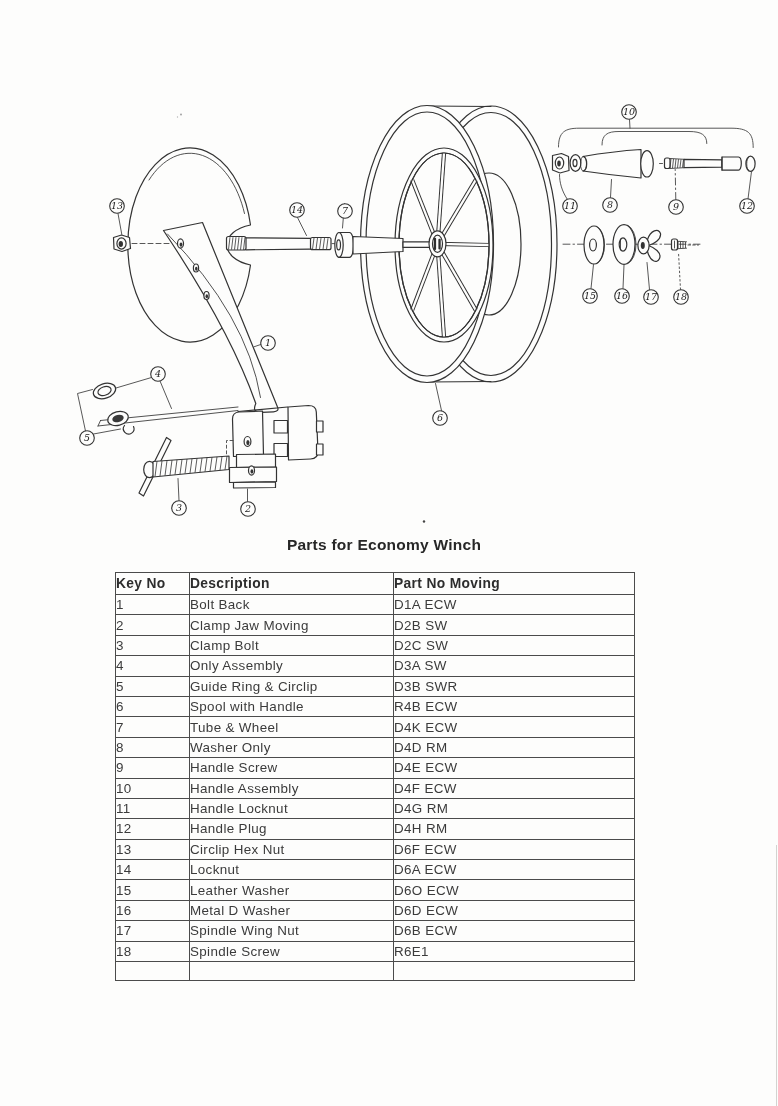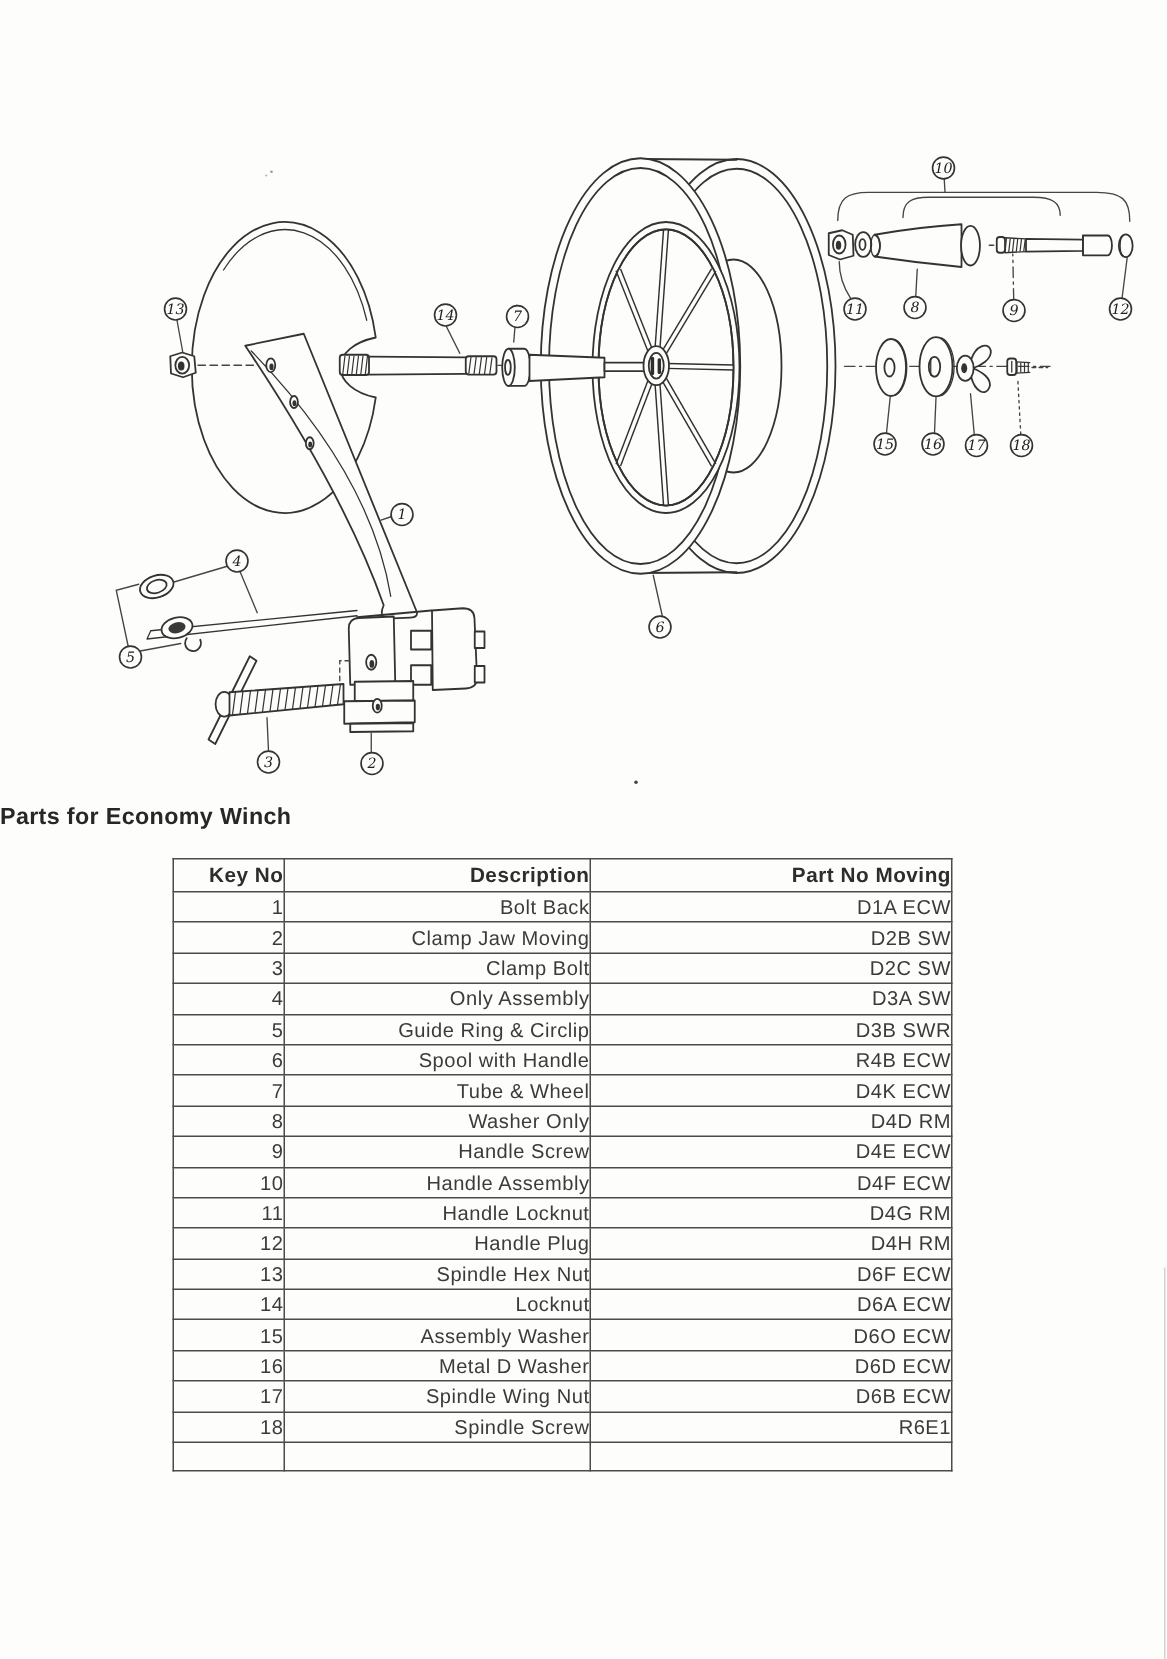--- a/index.html
+++ b/index.html
@@ -3,33 +3,33 @@
 <meta charset="utf-8">
 <style>
   html,body { margin:0; padding:0; background:#d8d8d8; }
   .page {
     position:relative; width:778px; height:1106px; margin:0 auto;
     background:#fdfdfc; overflow:hidden;
     font-family:"Liberation Sans", sans-serif; color:#333;
   }
   .diagram-svg { position:absolute; left:0; top:0; }
   .doc-title {
-    position:absolute; left:0; right:10px; top:536px; text-align:left;
+    position:absolute; left:0; right:10px; top:536px; text-align:center;
     font-size:15.5px; font-weight:bold; letter-spacing:.25px; color:#272727;
   }
   table.parts {
     position:absolute; left:115px; top:572px; width:519px;
     border-collapse:collapse; table-layout:fixed;
     border:1.6px solid #3c3c3c;
   }
   table.parts col.c0 { width:74px; }
   table.parts col.c1 { width:204px; }
   table.parts col.c2 { width:241px; }
   table.parts th, table.parts td {
-    border:1px solid #4b4b4b; padding:0; text-align:right; vertical-align:middle;
+    border:1px solid #4b4b4b; padding:0; text-align:left; vertical-align:middle;
     font-family:"Liberation Sans", sans-serif; letter-spacing:.35px;
     white-space:nowrap; overflow:hidden;
   }
   table.parts th { height:21px; font-size:13.8px; font-weight:bold; color:#2d2d2d; }
   table.parts td { height:19.4px; font-size:13.4px; font-weight:normal; color:#3b3b3b; }
   table.parts tr.empty td { height:18px; }
 
   
   .ln   { fill:none; stroke:#333; stroke-width:1.2; stroke-linecap:round; stroke-linejoin:round; }
   .lnf  { fill:#fdfdfc; stroke:#333; stroke-width:1.2; stroke-linejoin:round; }
@@ -393,31 +393,31 @@
           <td>Handle Locknut</td>
           <td>D4G RM</td>
         </tr>
         <tr>
           <td>12</td>
           <td>Handle Plug</td>
           <td>D4H RM</td>
         </tr>
         <tr>
           <td>13</td>
-          <td>Spindle Hex Nut</td>
+          <td>Circlip Hex Nut</td>
           <td>D6F ECW</td>
         </tr>
         <tr>
           <td>14</td>
           <td>Locknut</td>
           <td>D6A ECW</td>
         </tr>
         <tr>
           <td>15</td>
-          <td>Assembly Washer</td>
+          <td>Leather Washer</td>
           <td>D6O ECW</td>
         </tr>
         <tr>
           <td>16</td>
           <td>Metal D Washer</td>
           <td>D6D ECW</td>
         </tr>
         <tr>
           <td>17</td>
           <td>Spindle Wing Nut</td>

